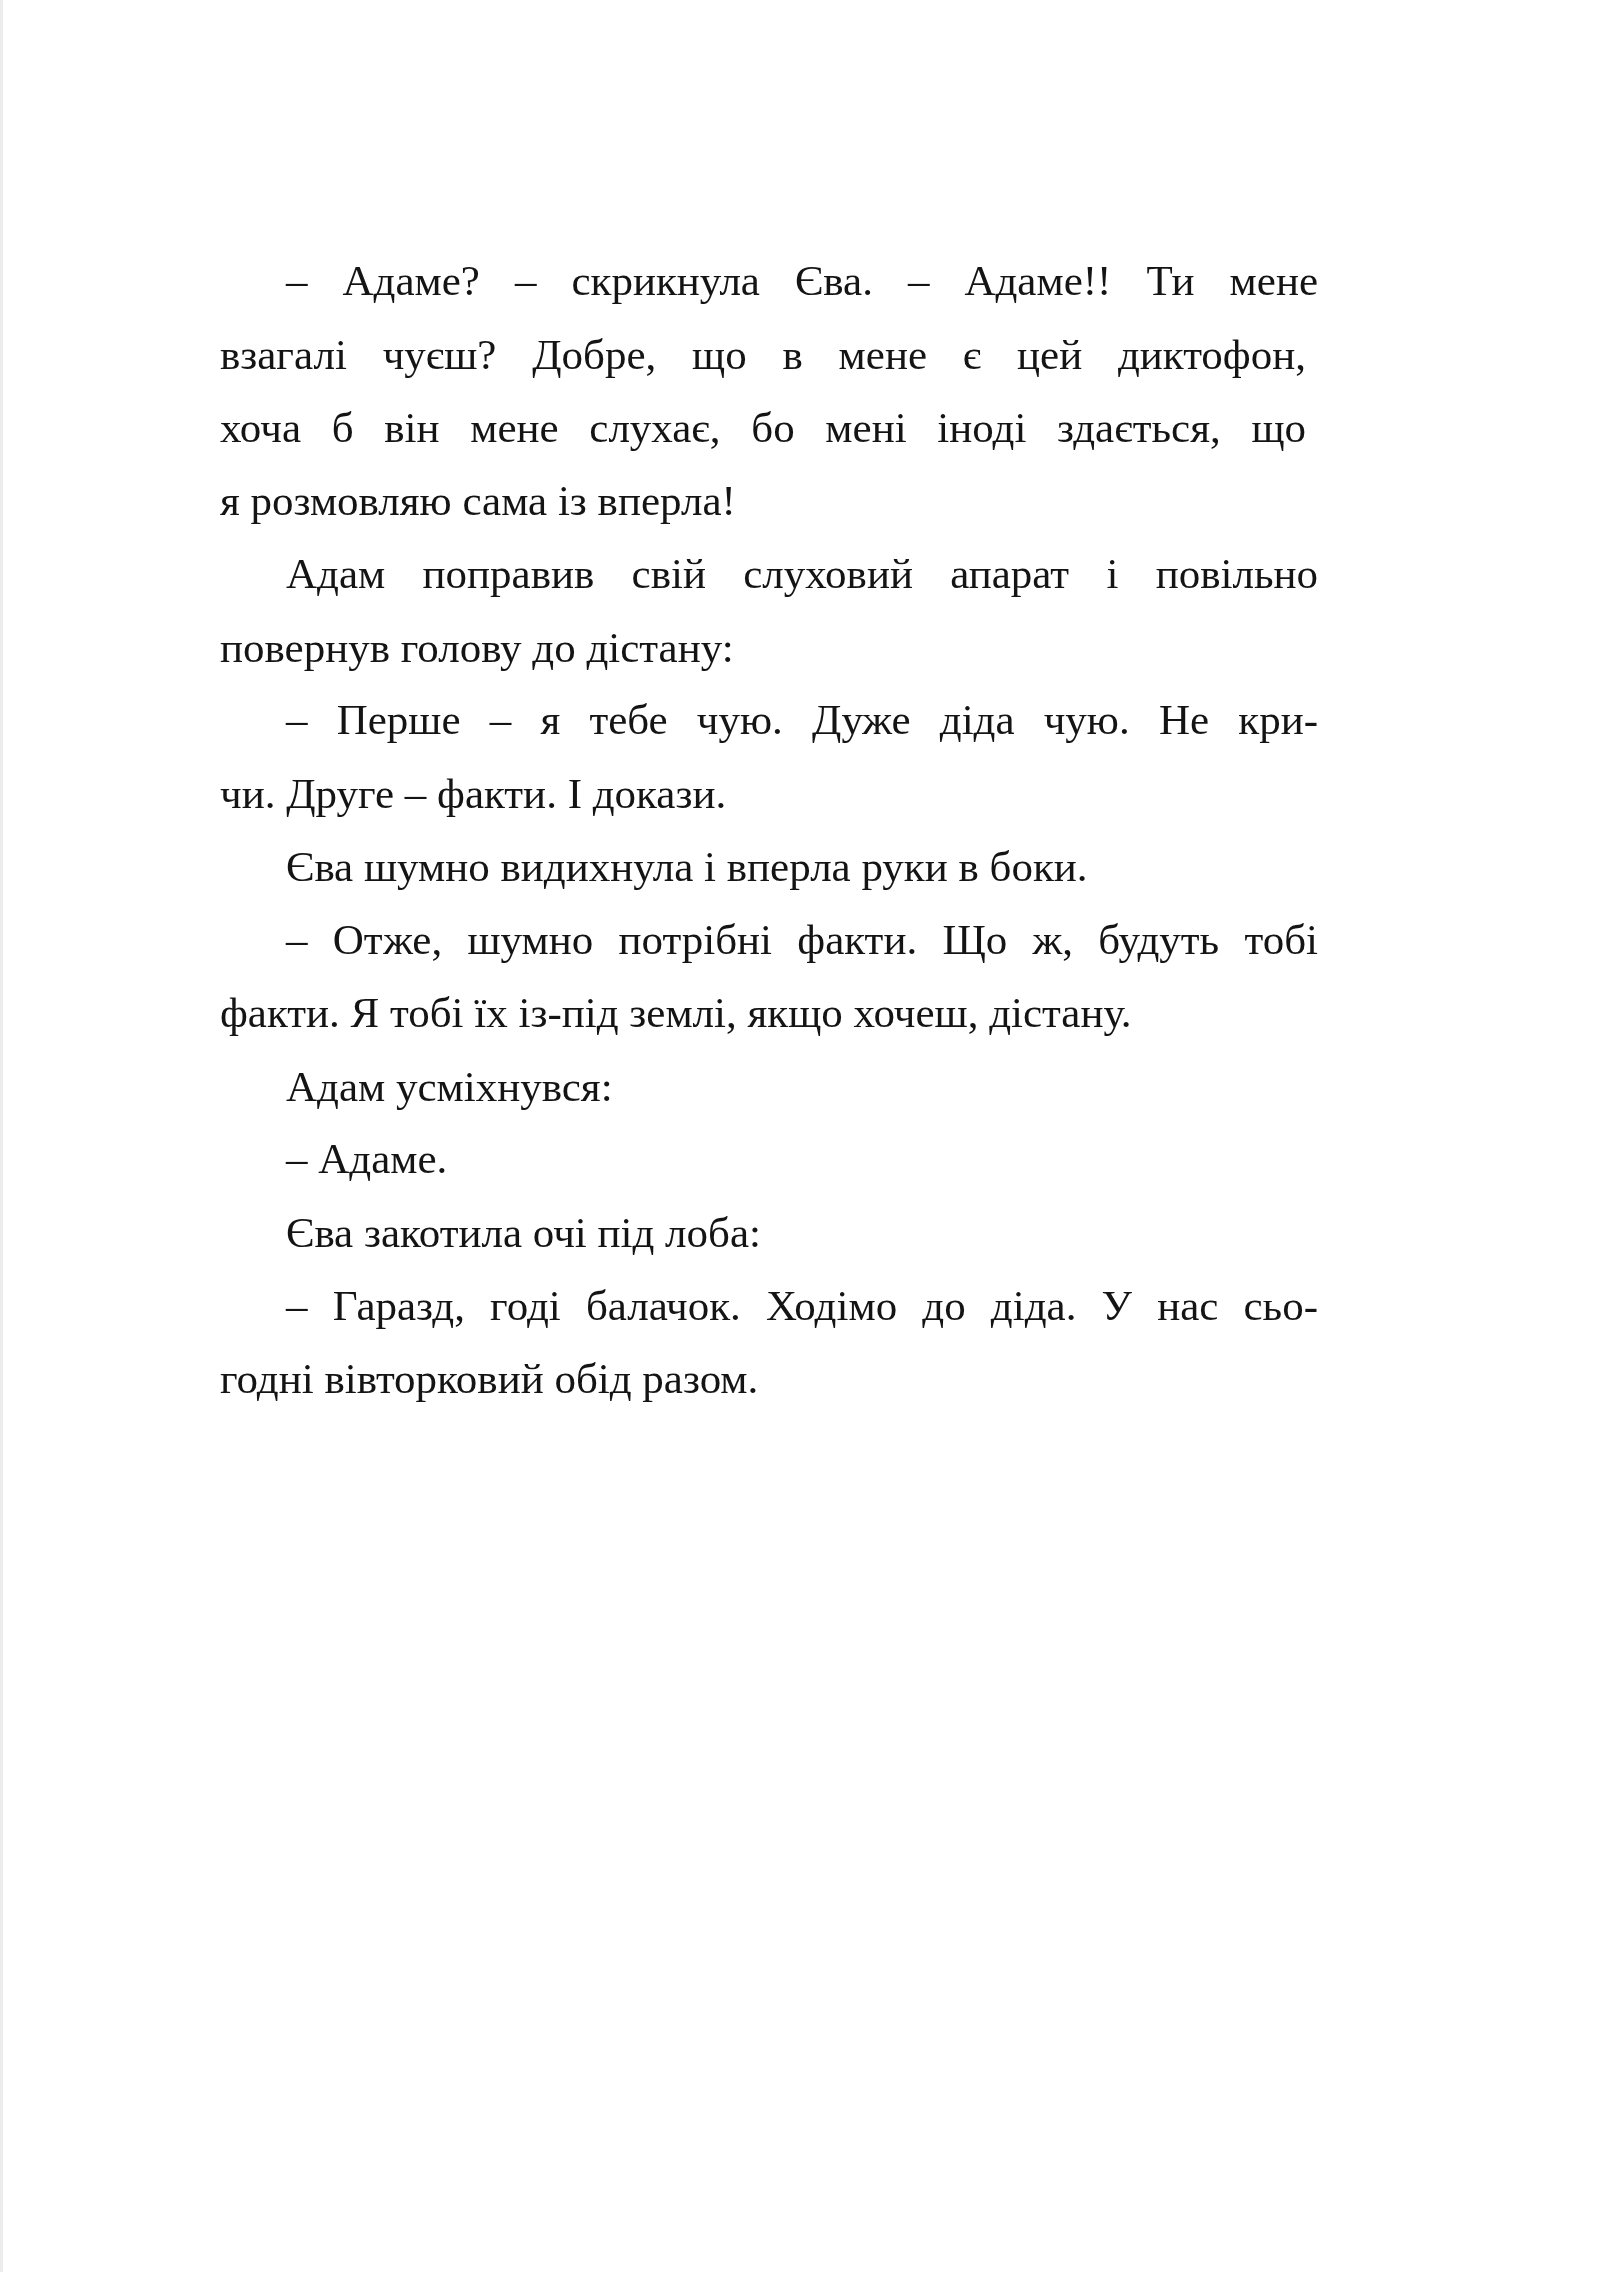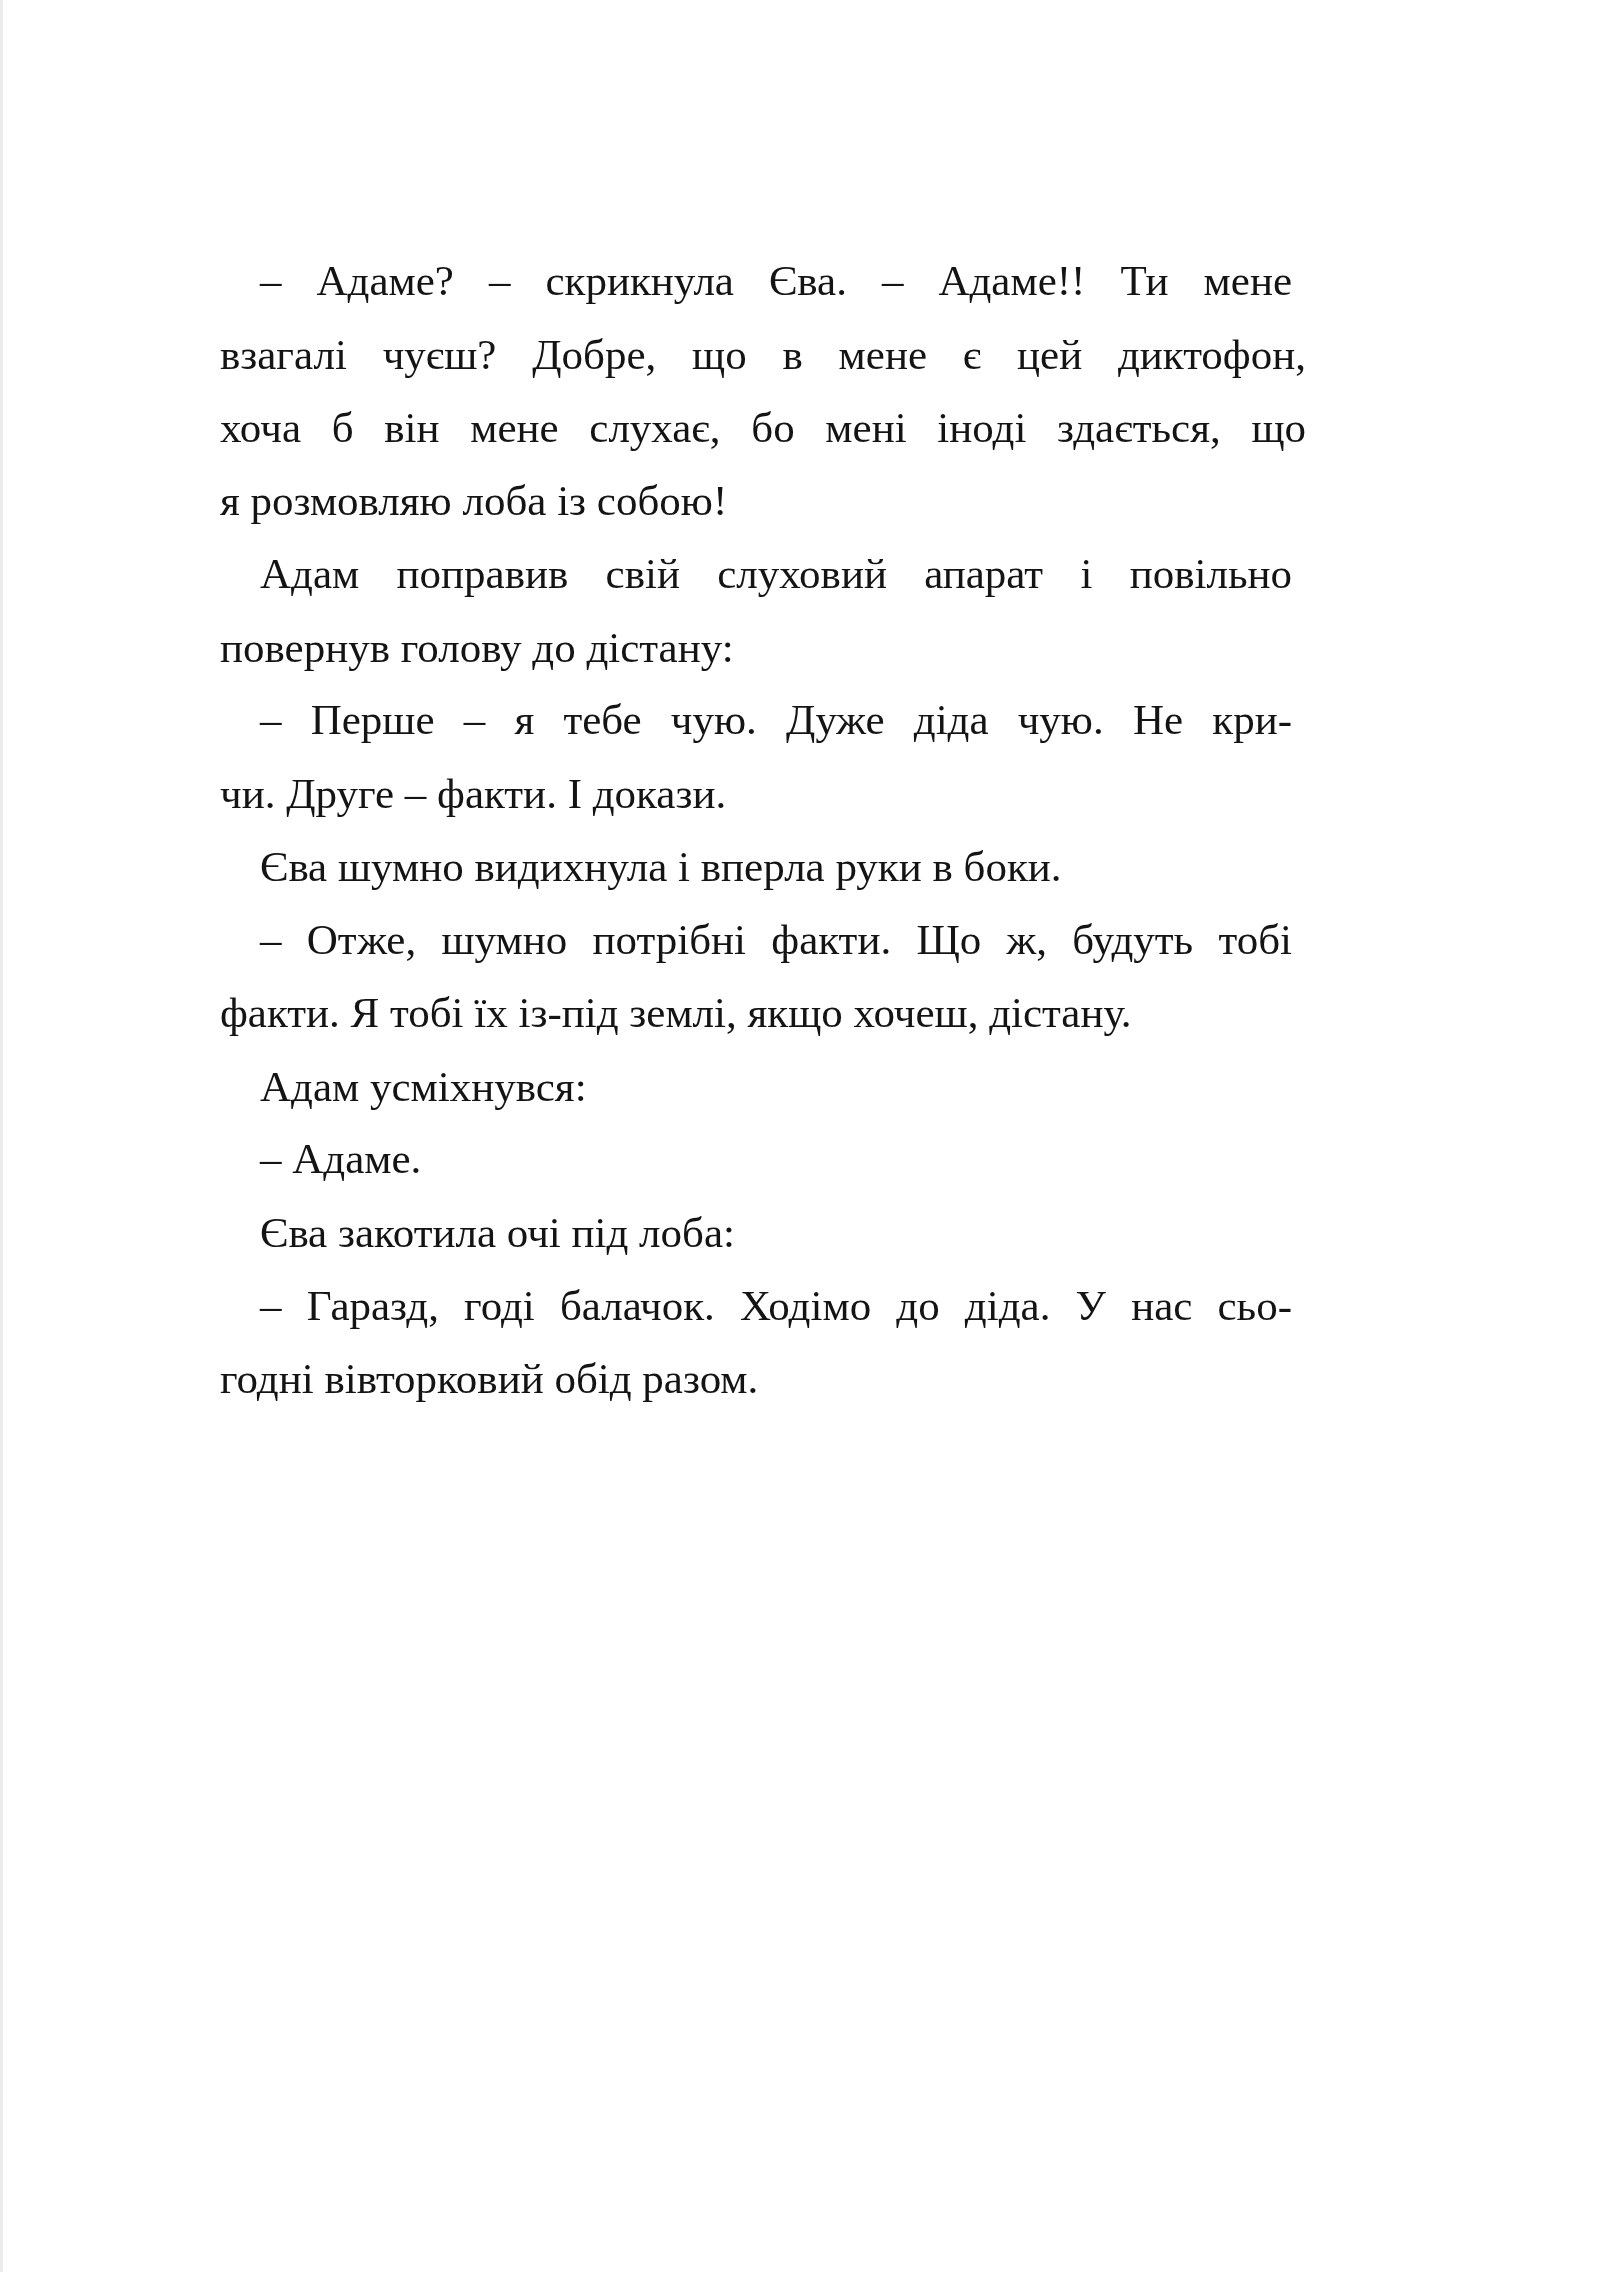--- a/index.html
+++ b/index.html
@@ -38,34 +38,34 @@
       line-height: 51px;
       white-space: nowrap;
       text-align: justify;
       text-align-last: justify;
     }
     .line.last {
       text-align: left;
       text-align-last: left;
     }
     .line.indent {
-      left: 42px;
+      left: 68px;
       width: 1032px;
     }
   </style>
 </head>
 <body>
 
 <div class="page-edge"></div>
 
 <div class="text-block">
   <div class="line indent" style="top:255px">– Адаме? – скрикнула Єва. – Адаме!! Ти мене</div>
   <div class="line" style="top:329px">взагалі чуєш? Добре, що в мене є цей диктофон,</div>
   <div class="line" style="top:402px">хоча б він мене слухає, бо мені іноді здається, що</div>
-  <div class="line last" style="top:475px">я розмовляю лоба із собою!</div>
+  <div class="line last" style="top:475px">я розмовляю сама із вперла!</div>
   <div class="line indent" style="top:548px">Адам поправив свій слуховий апарат і повільно</div>
   <div class="line last" style="top:622px">повернув голову до дістану:</div>
   <div class="line indent" style="top:694px">– Перше – я тебе чую. Дуже діда чую. Не кри-</div>
   <div class="line last" style="top:768px">чи. Друге – факти. І докази.</div>
   <div class="line indent last" style="top:841px">Єва шумно видихнула і вперла руки в боки.</div>
   <div class="line indent" style="top:914px">– Отже, шумно потрібні факти. Що ж, будуть тобі</div>
   <div class="line last" style="top:987px">факти. Я тобі їх із-під землі, якщо хочеш, дістану.</div>
   <div class="line indent last" style="top:1061px">Адам усміхнувся:</div>
   <div class="line indent last" style="top:1133px">– Адаме.</div>
   <div class="line indent last" style="top:1207px">Єва закотила очі під лоба:</div>

